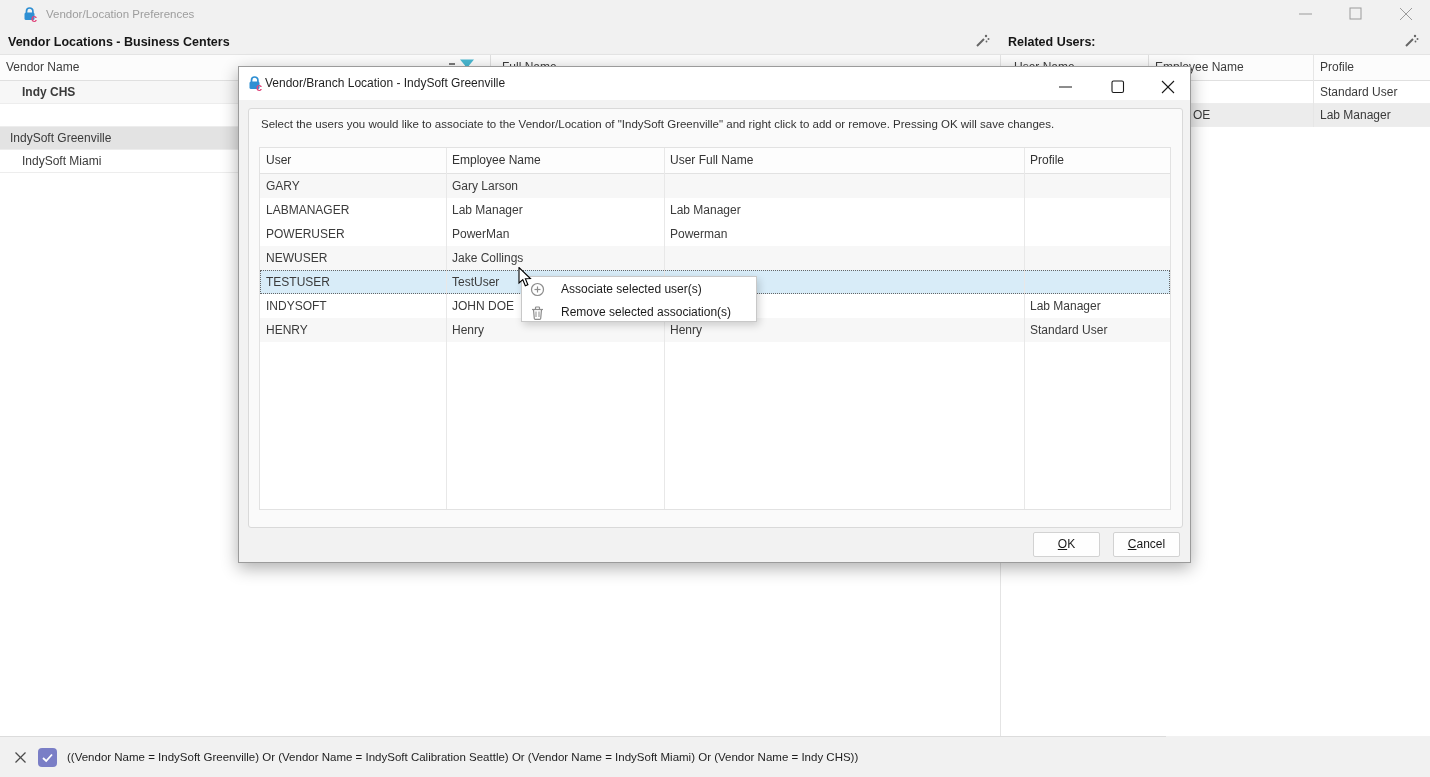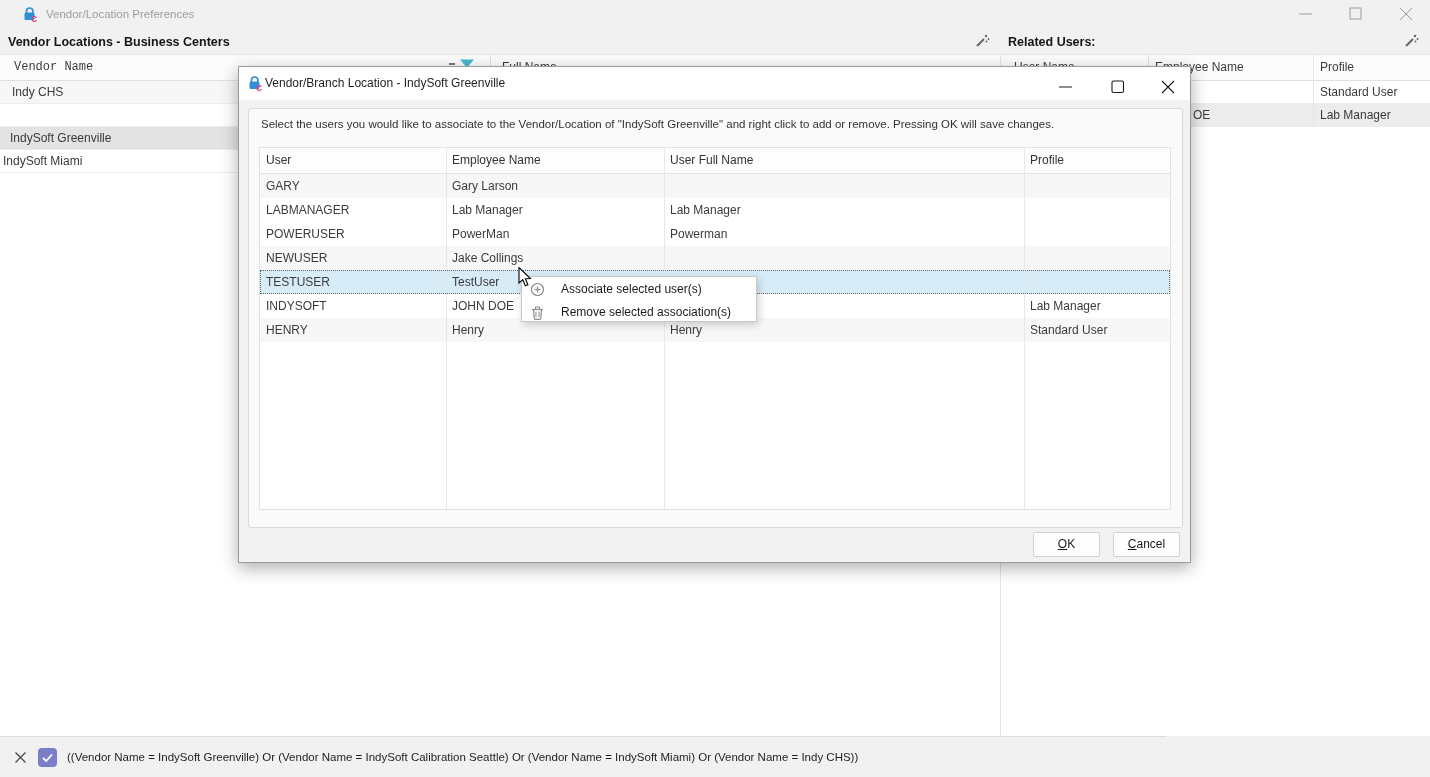--- a/index.html
+++ b/index.html
@@ -86,35 +86,35 @@
   <svg class="abs" style="left:1404px; top:33px;" width="15" height="15" viewBox="0 0 15 15">
     <line x1="2" y1="13" x2="9" y2="6" stroke="#666" stroke-width="2"></line>
     <circle cx="11" cy="3" r="1.2" fill="#666"></circle>
       <circle cx="13.5" cy="6" r="1" fill="#666"></circle>
       <circle cx="11.5" cy="8.5" r="0.9" fill="#666"></circle>
   </svg>
 
   <div class="abs content"></div>
 
   <div class="abs pane-hdr" style="left:0; width:1000px;">
-    <div class="abs hdr-text" style="left:14px;font-family:Liberation Mono, monospace;">Vendor Name</div>
+    <div class="abs hdr-text" style="left:6px;">Vendor Name</div>
     <svg class="abs" style="left:447px; top:6px;" width="10" height="10" viewBox="0 0 10 10">
       <line x1="2" y1="3" x2="8" y2="3" stroke="#444" stroke-width="1.4"></line>
     </svg>
     <svg class="abs" style="left:459px; top:3px;" width="16" height="15" viewBox="0 0 16 15">
       <path d="M1 1.5 L15 1.5 L10 7.5 L10 13 L6 13 L6 7.5 Z" fill="#49b8d1"></path>
     </svg>
     <div class="abs colsep" style="left:490px; top:0; height:26px;"></div>
     <div class="abs hdr-text" style="left:502px;">Full Name</div>
   </div>
 
-  <div class="abs grid-row row-alt" style="left:0; top:81px; width:1000px;"><span style="padding-left:12px; display:inline-block;">Indy CHS</span></div>
+  <div class="abs grid-row row-alt" style="left:0; top:81px; width:1000px;"><span style="padding-left:22px; display:inline-block;font-weight:bold;">Indy CHS</span></div>
   <div class="abs grid-row" style="left:0; top:104px; width:1000px; background:#fff;"><span style="padding-left:10px; display:inline-block;margin-top:20px;">IndySoft Calibration Seattle</span></div>
   <div class="abs grid-row" style="left:0; top:127px; width:1000px; background:#e3e3e3;"><span style="padding-left:10px; display:inline-block;">IndySoft Greenville</span></div>
-  <div class="abs grid-row" style="left:0; top:150px; width:1000px; background:#fff;"><span style="padding-left:3px; display:inline-block;">IndySoft Miami</span></div>
+  <div class="abs grid-row" style="left:0; top:150px; width:1000px; background:#fff;"><span style="padding-left:22px; display:inline-block;">IndySoft Miami</span></div>
 
   <div class="abs" style="left:1000px; top:54px; width:1px; height:682px; background:#e4e4e4;"></div>
 
   <div class="abs pane-hdr" style="left:1001px; width:429px;">
     <div class="abs hdr-text" style="left:13px;">User Name</div>
     <div class="abs colsep" style="left:147px; top:0; height:26px;"></div>
     <div class="abs hdr-text" style="left:154px;">Employee Name</div>
     <div class="abs colsep" style="left:312px; top:0; height:26px;"></div>
     <div class="abs hdr-text" style="left:319px;">Profile</div>
   </div>

